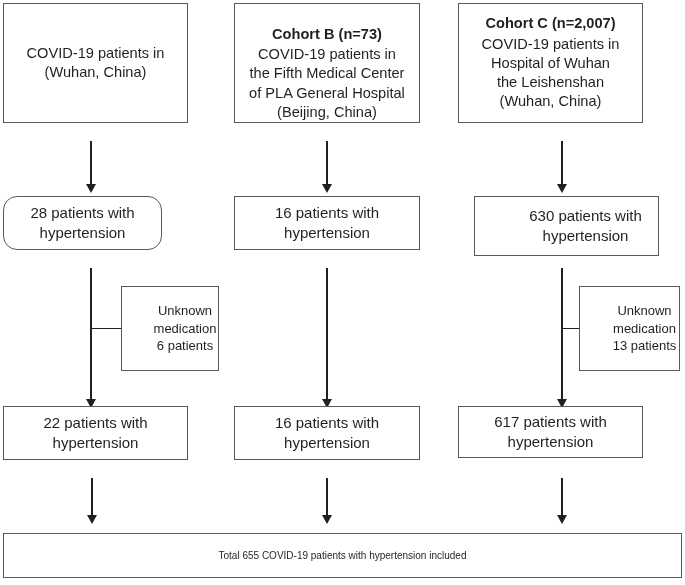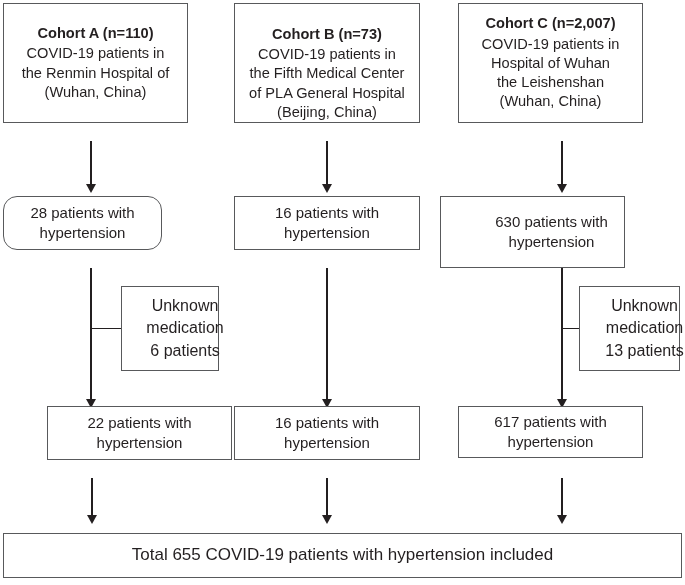--- a/index.html
+++ b/index.html
@@ -35,22 +35,22 @@
     white-space: nowrap;
   }
   .cohort-box { font-size: 14.6px; }
   .cohort-box .hd {
     font-weight: bold;
     display: block;
     margin-bottom: 1px;
     white-space: nowrap;
   }
   .count-box { font-size: 15px; }
-  .excl-box  { font-size: 16px; line-height: 1.38; padding-left: 30px; }
-  .total-box { font-size: 17px; }
+  .excl-box  { font-size: 13px; line-height: 1.38; padding-left: 30px; }
+  .total-box { font-size: 10px; }
 
   
   .vline {
     position: absolute;
     width: 1.6px;
     background: #231f20;
   }
   .hline {
     position: absolute;
     height: 1.4px;
@@ -64,23 +64,21 @@
     border-right: 5.5px solid transparent;
     border-top: 9px solid #231f20;
   }
 </style>
 </head>
 <body>
 
 <div id="flowchart">
 
   <div class="box cohort-box" style="left:3px;  top:3px; width:185px; height:120px;">
-    <span class="hd">Cohort A (n=110)</span>
     <span class="ln">COVID-19 patients in</span>
-    <span class="ln">the Renmin Hospital of</span>
     <span class="ln">(Wuhan, China)</span>
   </div>
 
   <div class="box cohort-box" style="left:234px; top:3px; width:186px; height:120px;justify-content:flex-end;">
     <span class="hd">Cohort B (n=73)</span>
     <span class="ln">COVID-19 patients in</span>
     <span class="ln">the Fifth Medical Center</span>
     <span class="ln">of PLA General Hospital</span>
     <span class="ln">(Beijing, China)</span>
   </div>
@@ -105,21 +103,21 @@
   <div class="box count-box" style="left:3px;  top:196px; width:159px; height:54px;border-radius:14px;">
     <span class="ln">28 patients with</span>
     <span class="ln">hypertension</span>
   </div>
 
   <div class="box count-box" style="left:234px; top:196px; width:186px; height:54px;">
     <span class="ln">16 patients with</span>
     <span class="ln">hypertension</span>
   </div>
 
-  <div class="box count-box" style="left:440px; top:196px; width:185px; height:72px;padding-left:38px;">
+  <div class="box count-box" style="left:474px; top:196px; width:185px; height:60px;padding-left:38px;">
     <span class="ln">630 patients with</span>
     <span class="ln">hypertension</span>
   </div>
 
   <div class="vline" style="left:90px;  top:268px; height:135px;"></div>
   <div class="arrowhead" style="left:85.5px; top:399px;"></div>
   <div class="hline" style="left:91px; top:328px; width:30px;"></div>
 
   <div class="box excl-box" style="left:121px; top:286px; width:98px; height:85px;">
     <span class="ln">Unknown</span>
@@ -133,21 +131,21 @@
   <div class="vline" style="left:561px; top:268px; height:135px;"></div>
   <div class="arrowhead" style="left:556.5px; top:399px;"></div>
   <div class="hline" style="left:562px; top:328px; width:17px;"></div>
 
   <div class="box excl-box" style="left:579px; top:286px; width:101px; height:85px;">
     <span class="ln">Unknown</span>
     <span class="ln">medication</span>
     <span class="ln">13 patients</span>
   </div>
 
-  <div class="box count-box" style="left:3px;  top:406px; width:185px; height:54px;margin-left:44px;">
+  <div class="box count-box" style="left:3px;  top:406px; width:185px; height:54px;">
     <span class="ln">22 patients with</span>
     <span class="ln">hypertension</span>
   </div>
 
   <div class="box count-box" style="left:234px; top:406px; width:186px; height:54px;">
     <span class="ln">16 patients with</span>
     <span class="ln">hypertension</span>
   </div>
 
   <div class="box count-box" style="left:458px; top:406px; width:185px; height:52px;">

